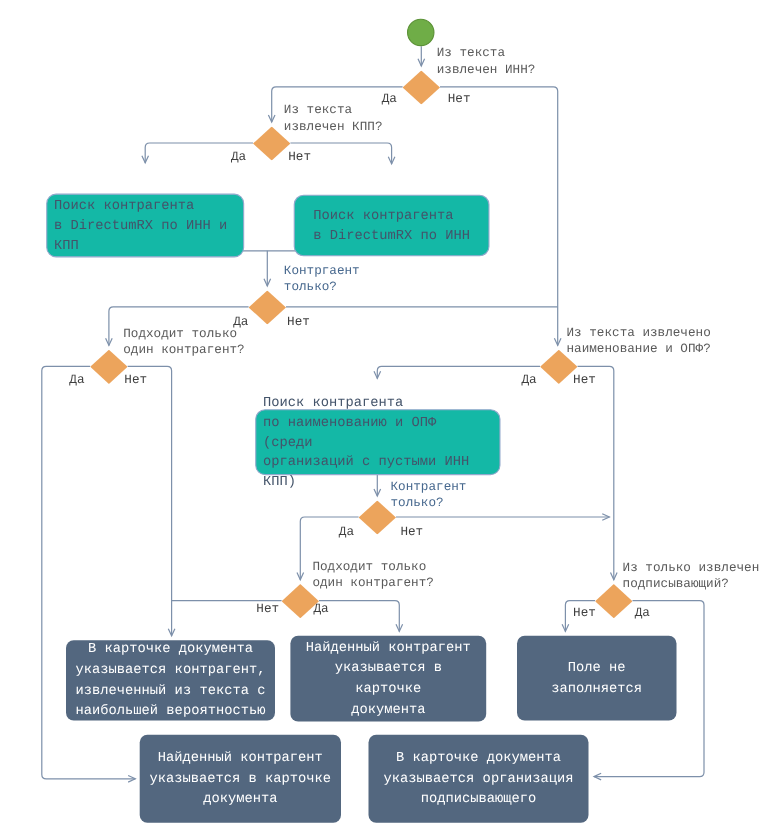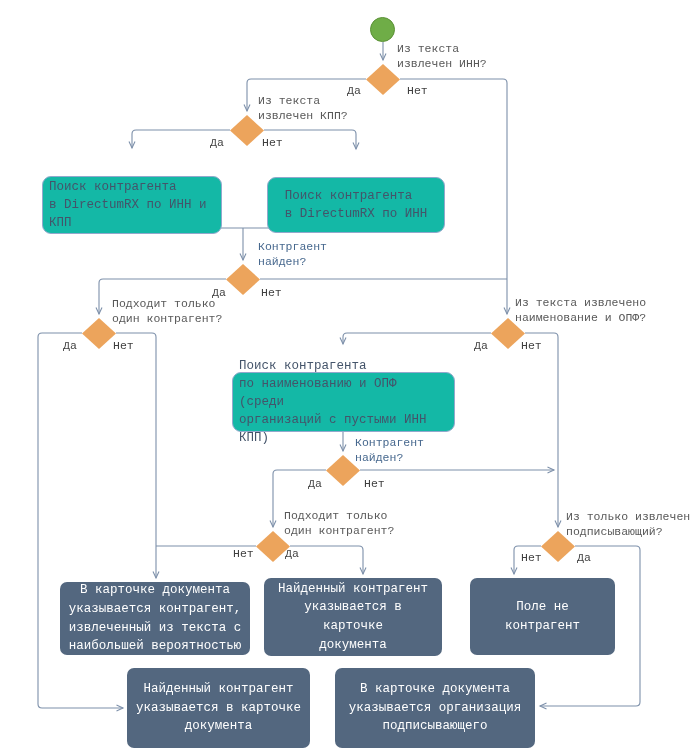--- a/index.html
+++ b/index.html
@@ -91,21 +91,21 @@
   <span class="yn" style="left:262px;top:136px">Нет</span>
 
   <div class="process" style="left:42px;top:152px;width:180px;height:58px">Поиск контрагента
 в DirectumRX по ИНН и КПП</div>
 
   <div class="process" style="left:267px;top:153px;width:178px;height:56px">Поиск контрагента
 в DirectumRX по ИНН</div>
 
   <div class="diamond" style="left:226px;top:264px"></div>
   <div class="q-label tone-blue" style="left:258px;top:240px">Контргаент
-найден?</div>
+только?</div>
   <span class="yn" style="left:212px;top:286px">Да</span>
   <span class="yn" style="left:261px;top:286px">Нет</span>
 
   <div class="diamond" style="left:82px;top:318px"></div>
   <div class="q-label" style="left:112px;top:297px">Подходит только
 один контрагент?</div>
   <span class="yn" style="left:63px;top:339px">Да</span>
   <span class="yn" style="left:113px;top:339px">Нет</span>
 
   <div class="diamond" style="left:491px;top:318px"></div>
@@ -113,21 +113,21 @@
 наименование и ОПФ?</div>
   <span class="yn" style="left:474px;top:339px">Да</span>
   <span class="yn" style="left:521px;top:339px">Нет</span>
 
   <div class="process" style="left:232px;top:348px;width:223px;height:60px">Поиск контрагента
 по наименованию и ОПФ (среди
 организаций с пустыми ИНН  КПП)</div>
 
   <div class="diamond" style="left:326px;top:455px"></div>
   <div class="q-label tone-blue" style="left:355px;top:436px">Контрагент
-найден?</div>
+только?</div>
   <span class="yn" style="left:308px;top:477px">Да</span>
   <span class="yn" style="left:364px;top:477px">Нет</span>
 
   <div class="diamond" style="left:256px;top:531px"></div>
   <div class="q-label" style="left:284px;top:509px">Подходит только
 один контрагент?</div>
   <span class="yn" style="left:233px;top:547px">Нет</span>
   <span class="yn" style="left:285px;top:547px">Да</span>
 
   <div class="diamond" style="left:541px;top:531px"></div>
@@ -136,21 +136,21 @@
   <span class="yn" style="left:521px;top:551px">Нет</span>
   <span class="yn" style="left:577px;top:551px">Да</span>
 
   <div class="result" style="left:60px;top:582px;width:190px;height:73px">В карточке документа
 указывается контрагент,
 извлеченный из текста с
 наибольшей вероятностью</div>
   <div class="result" style="left:264px;top:578px;width:178px;height:78px">Найденный контрагент
 указывается в карточке
 документа</div>
-  <div class="result" style="left:470px;top:578px;width:145px;height:77px">Поле не контрагент</div>
+  <div class="result" style="left:470px;top:578px;width:145px;height:77px">Поле не заполняется</div>
   <div class="result" style="left:127px;top:668px;width:183px;height:80px">Найденный контрагент
 указывается в карточке
 документа</div>
   <div class="result" style="left:335px;top:668px;width:200px;height:80px">В карточке документа
 указывается организация
 подписывающего</div>
 
 </div>
 
 </body></html>

